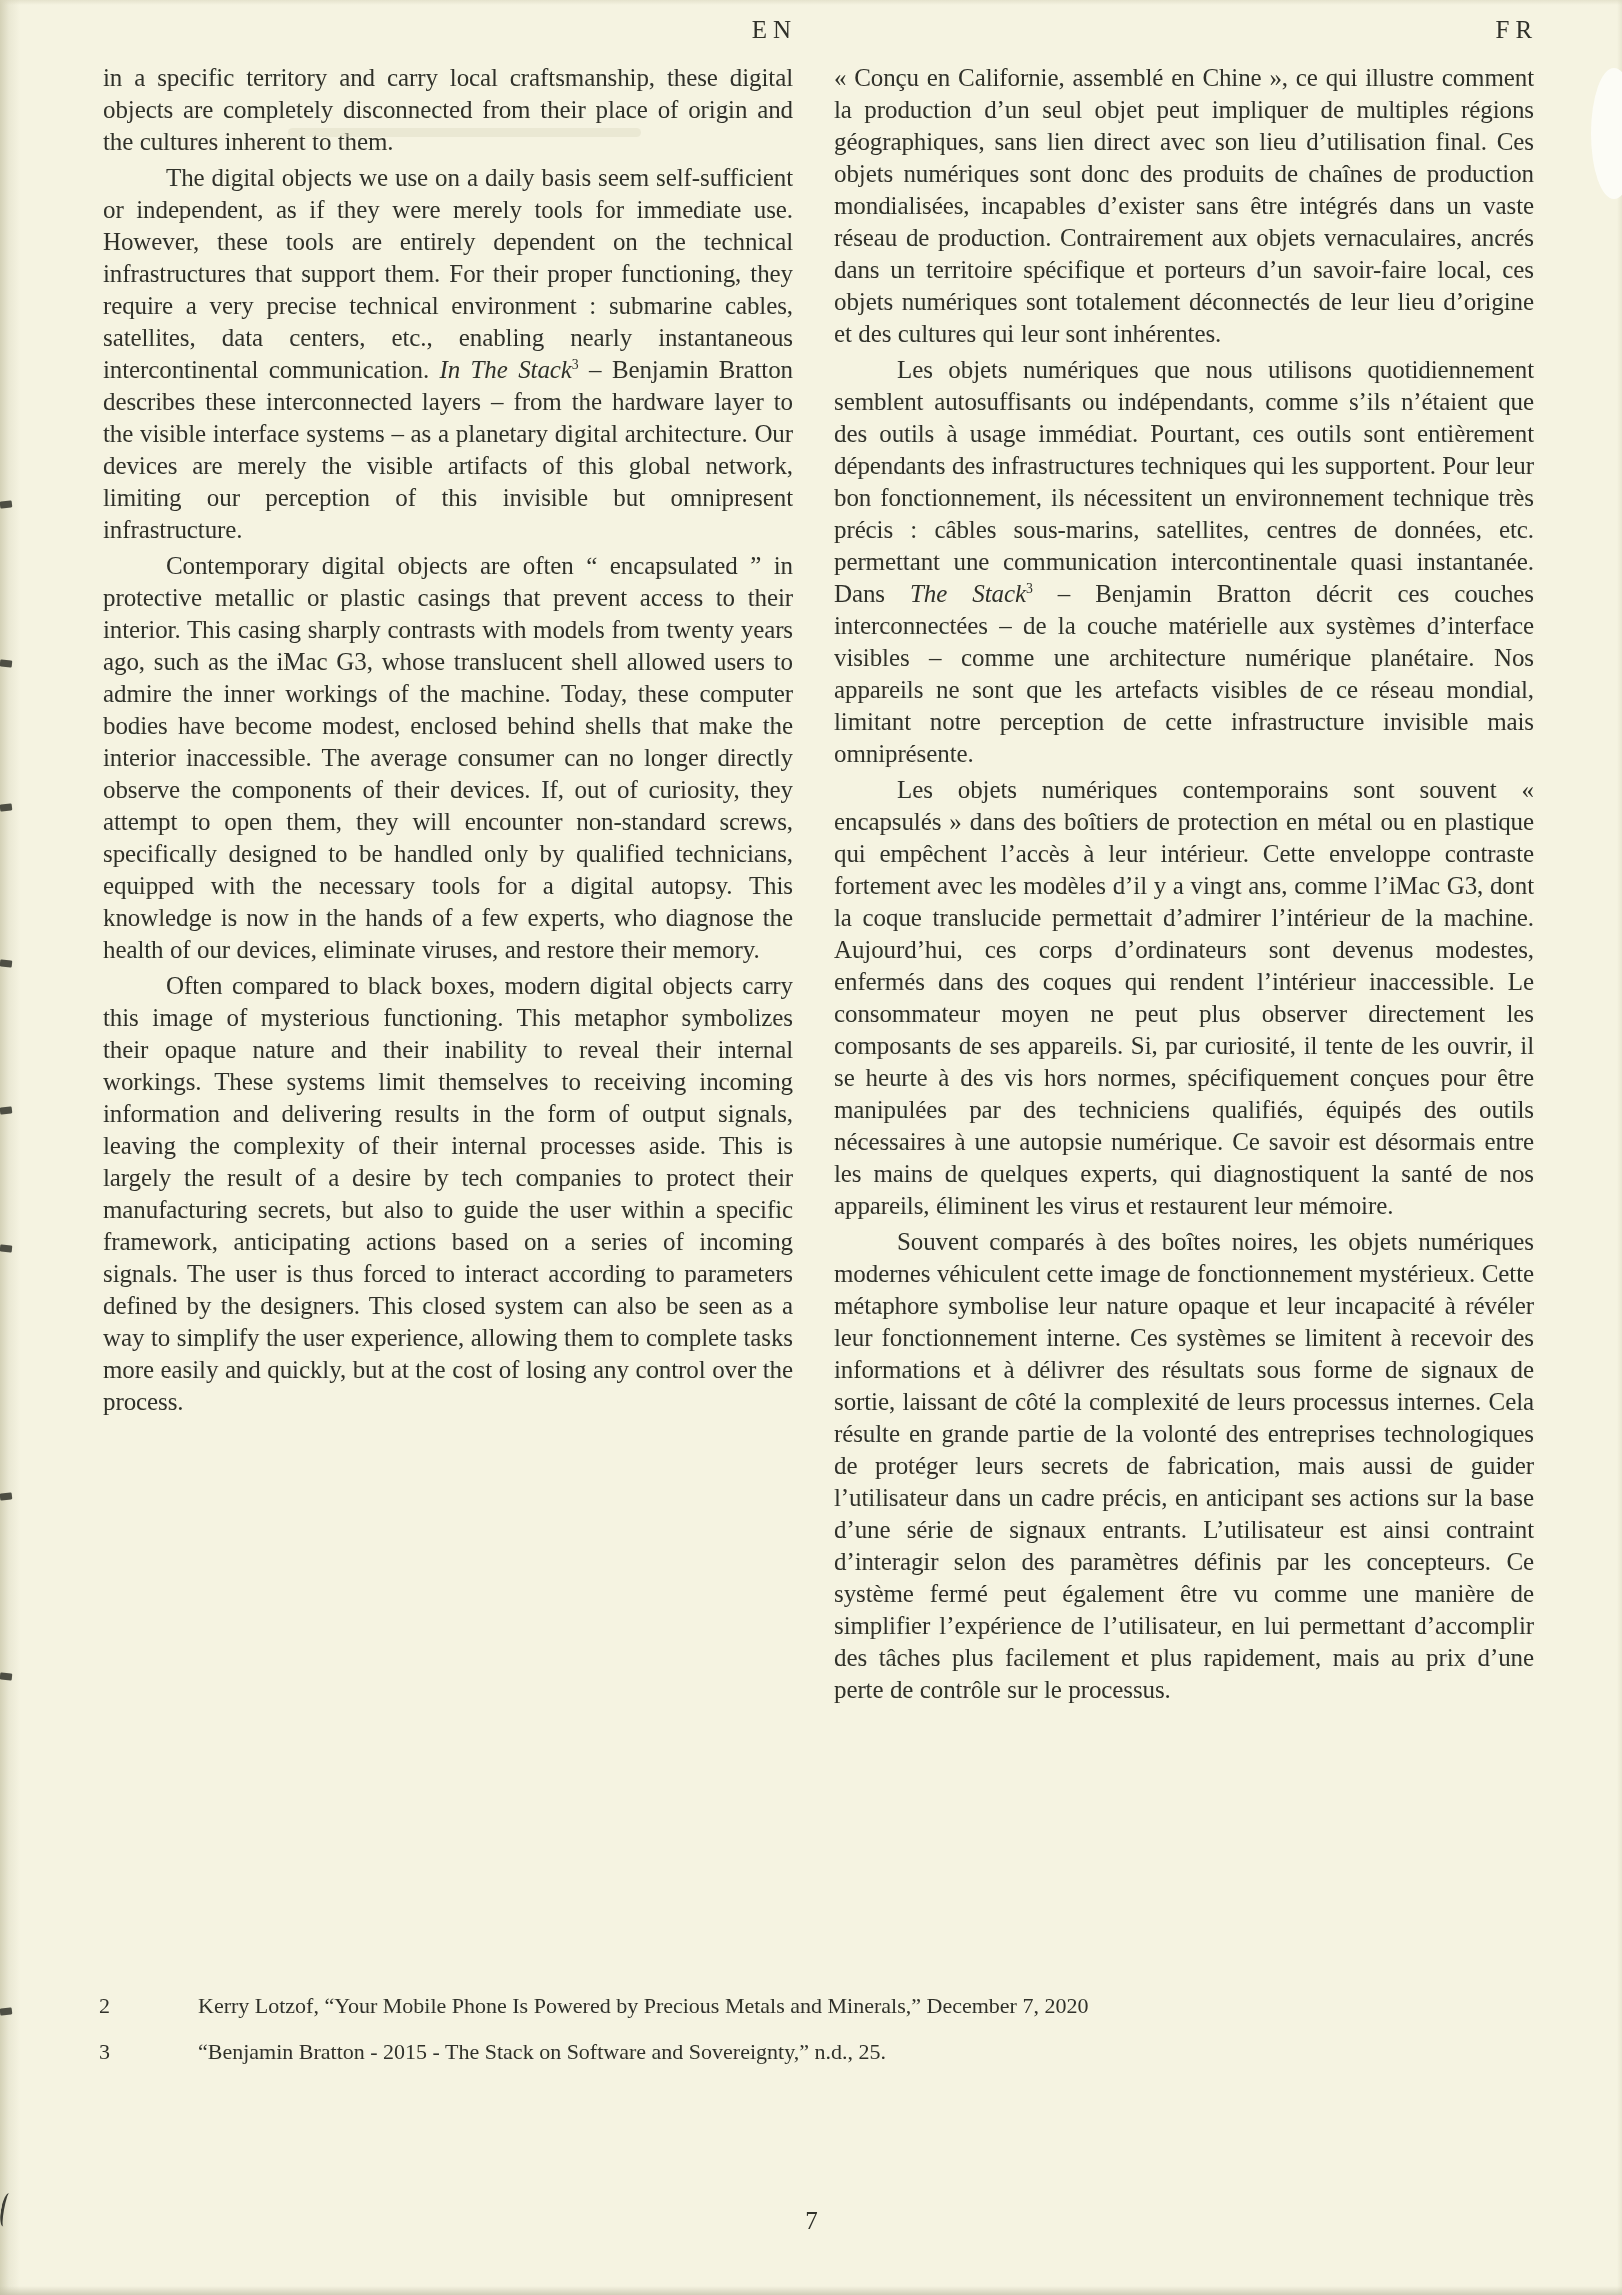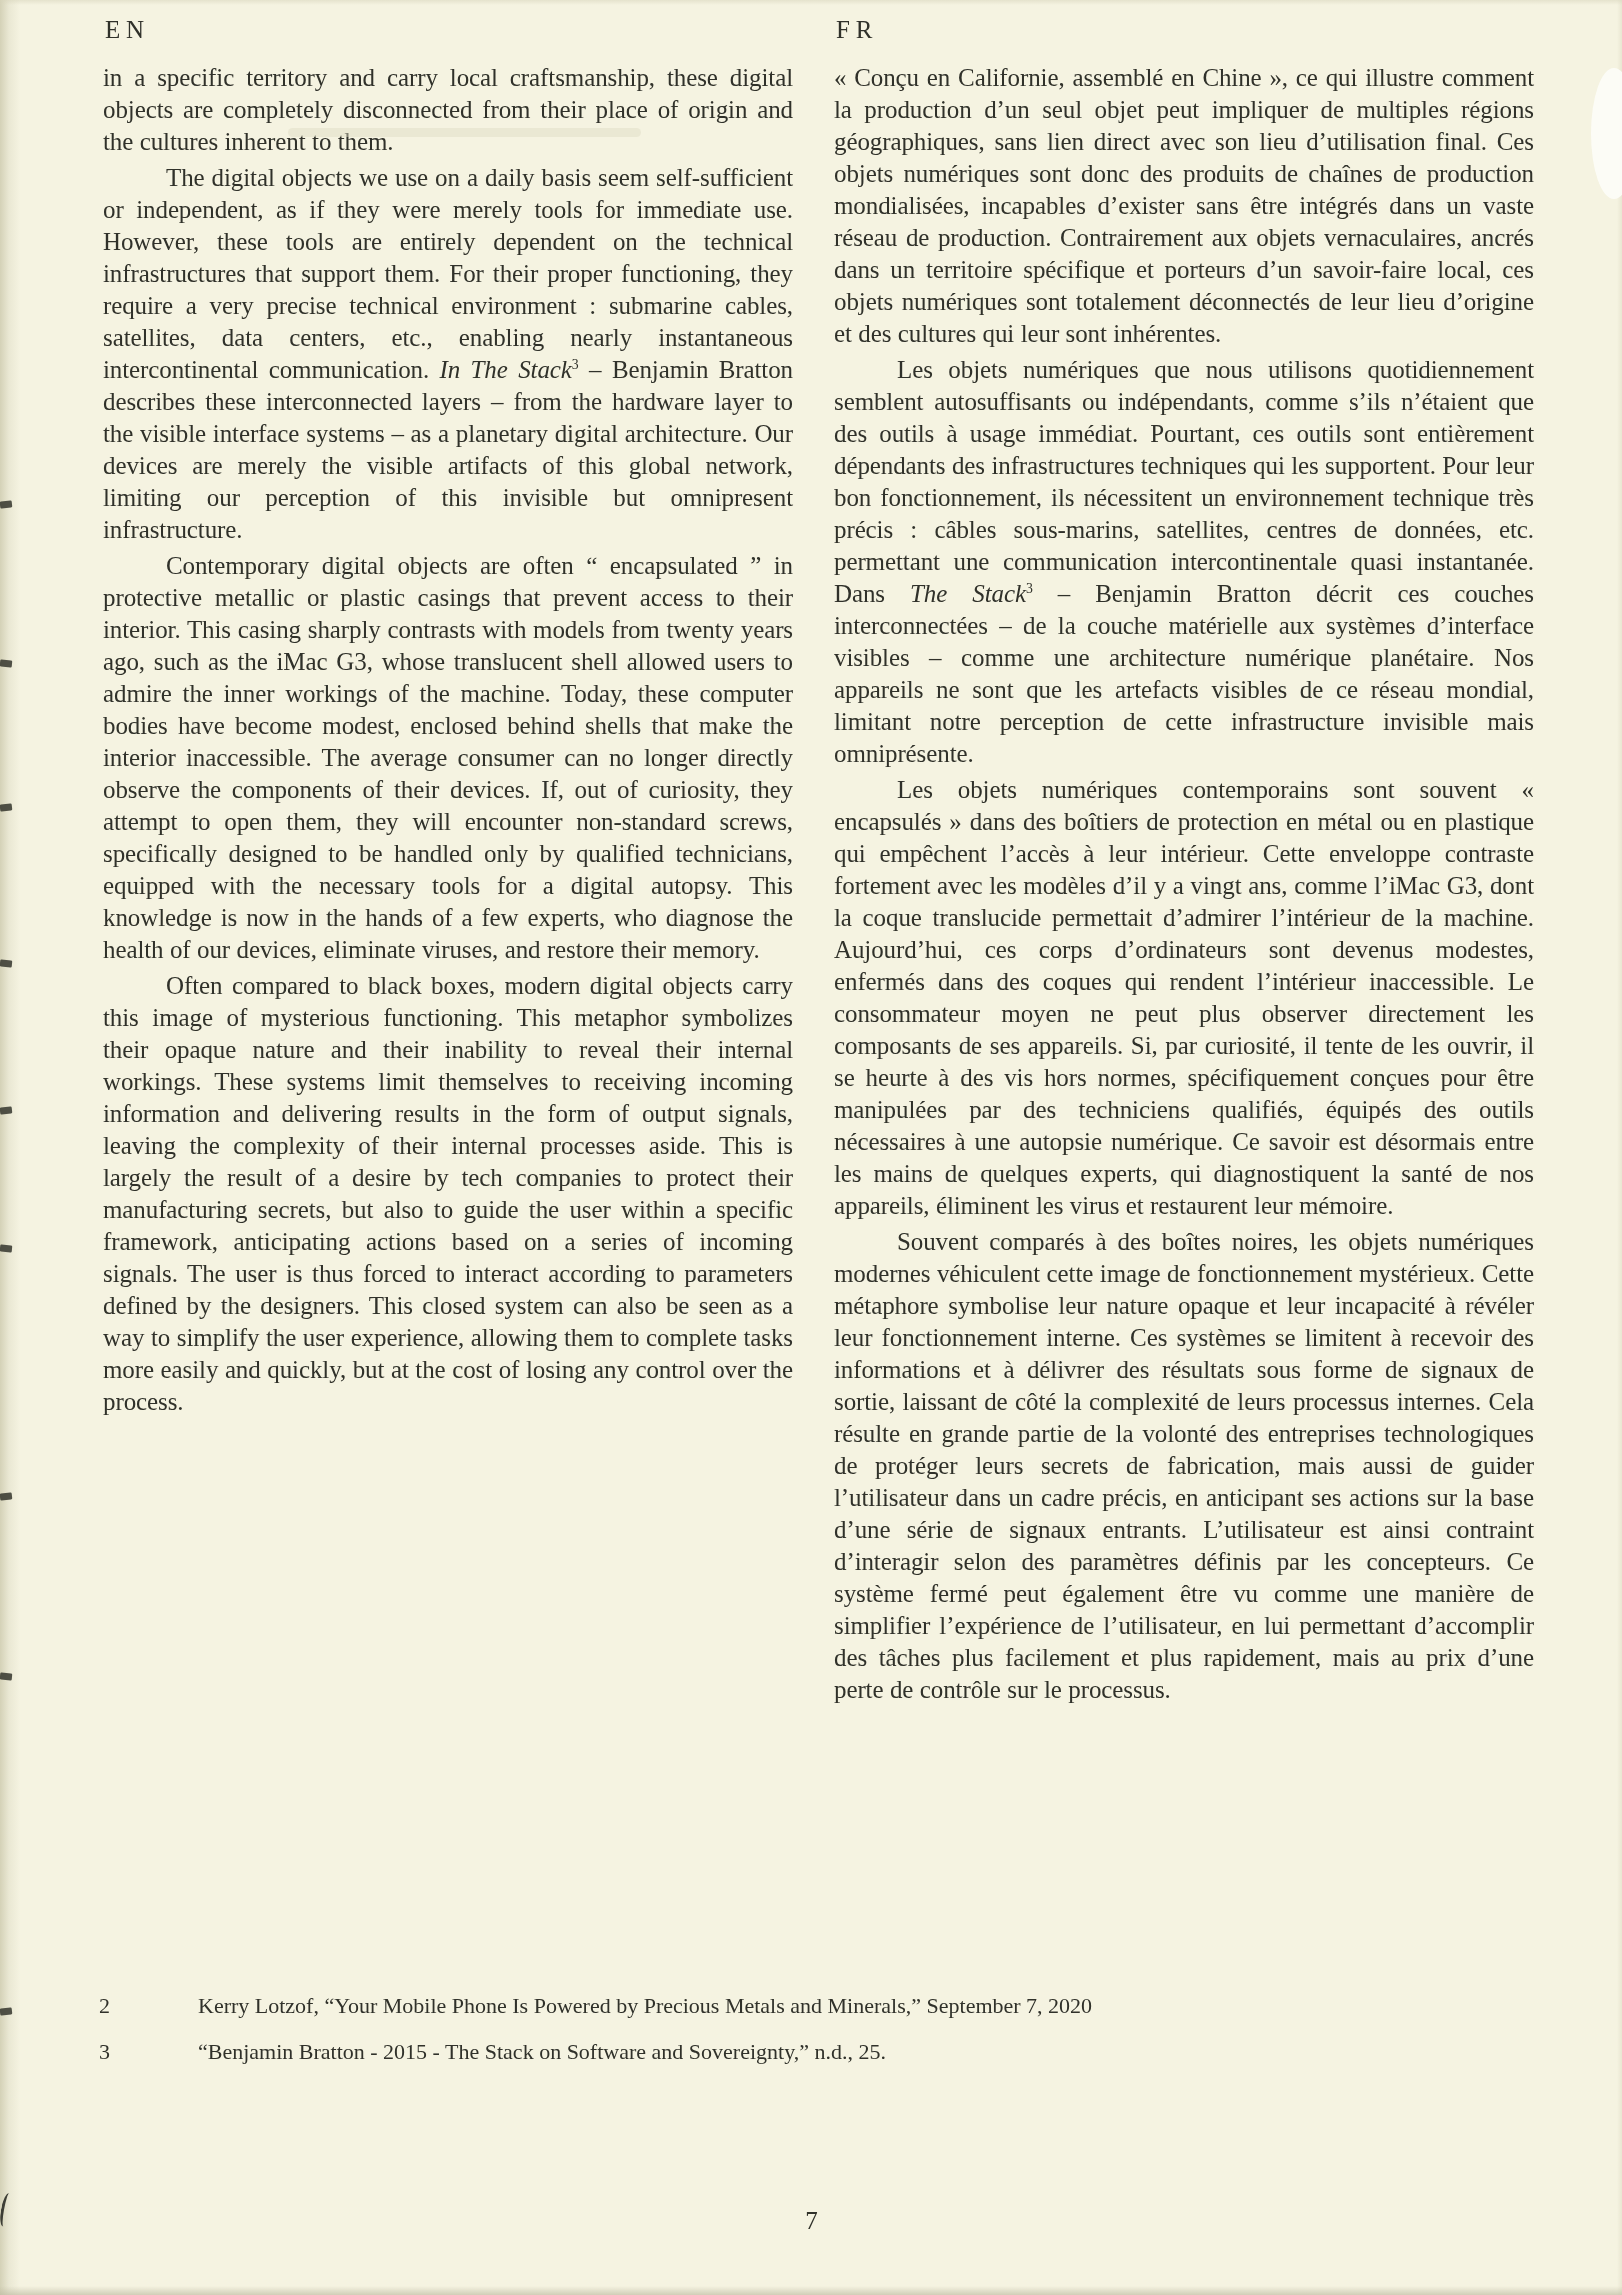--- a/index.html
+++ b/index.html
@@ -22,21 +22,21 @@
     text-align:justify;
     font-size:25px;
     line-height:32px;
     letter-spacing:-0.1px;
     word-spacing:0.3px;
   }
   .col-en{left:99px;width:698px;}
   .col-fr{left:830px;width:708px;}
 
   .col-header{
-    text-align:left;
+    text-align:right;
     font-size:25px;
     letter-spacing:5.9px;
     line-height:31px;
     margin:0 0 17px 0;
     text-indent:5.9px; 
   }
 
   p.para{margin:4px;padding:0;}
   p.indent{text-indent:63px;}
 
@@ -152,21 +152,21 @@
     </p>
 
     <p class="para indent">
       <span>Souvent comparés à des boîtes noires, les objets numériques modernes véhiculent cette image de fonctionnement mystérieux. Cette métaphore symbolise leur nature opaque et leur incapacité à révéler leur fonctionnement interne. Ces systèmes se limitent à recevoir des informations et à délivrer des résultats sous forme de signaux de sortie, laissant de côté la complexité de leurs processus internes. Cela résulte en grande partie de la volonté des entreprises technologiques de protéger leurs secrets de fabrication, mais aussi de guider l’utilisateur dans un cadre précis, en anticipant ses actions sur la base d’une série de signaux entrants. L’utilisateur est ainsi contraint d’interagir selon des paramètres définis par les concepteurs. Ce système fermé peut également être vu comme une manière de simplifier l’expérience de l’utilisateur, en lui permettant d’accomplir des tâches plus facilement et plus rapidement, mais au prix d’une perte de contrôle sur le processus.</span>
     </p>
   </div>
 
   <div class="footnotes">
     <div class="footnote">
       <span class="fn-num">2</span>
-      <span class="fn-text">Kerry Lotzof, “Your Mobile Phone Is Powered by Precious Metals and Minerals,” September 7, 2020</span>
+      <span class="fn-text">Kerry Lotzof, “Your Mobile Phone Is Powered by Precious Metals and Minerals,” December 7, 2020</span>
     </div>
     <div class="footnote">
       <span class="fn-num">3</span>
       <span class="fn-text">“Benjamin Bratton - 2015 - The Stack on Software and Sovereignty,” n.d., 25.</span>
     </div>
   </div>
 
   <div class="page-number">7</div>
 
   <div class="edge-left"></div>

